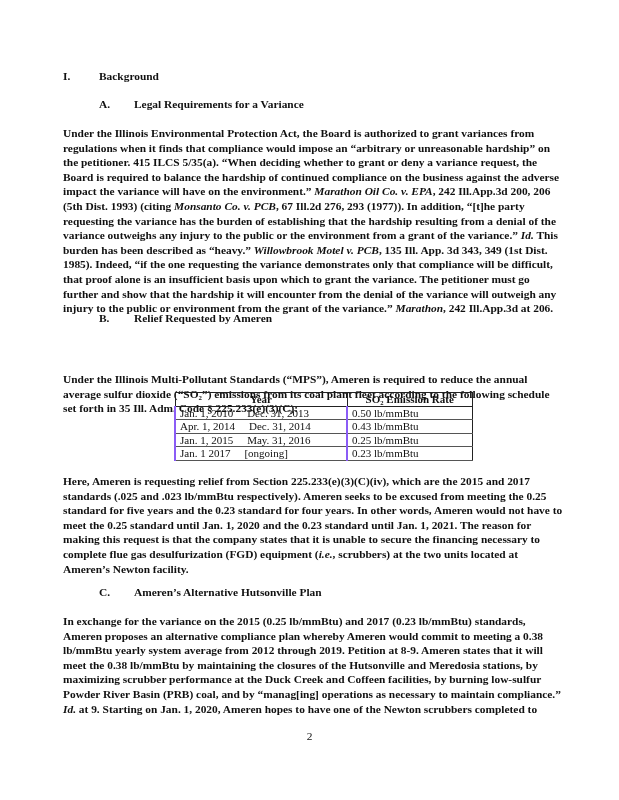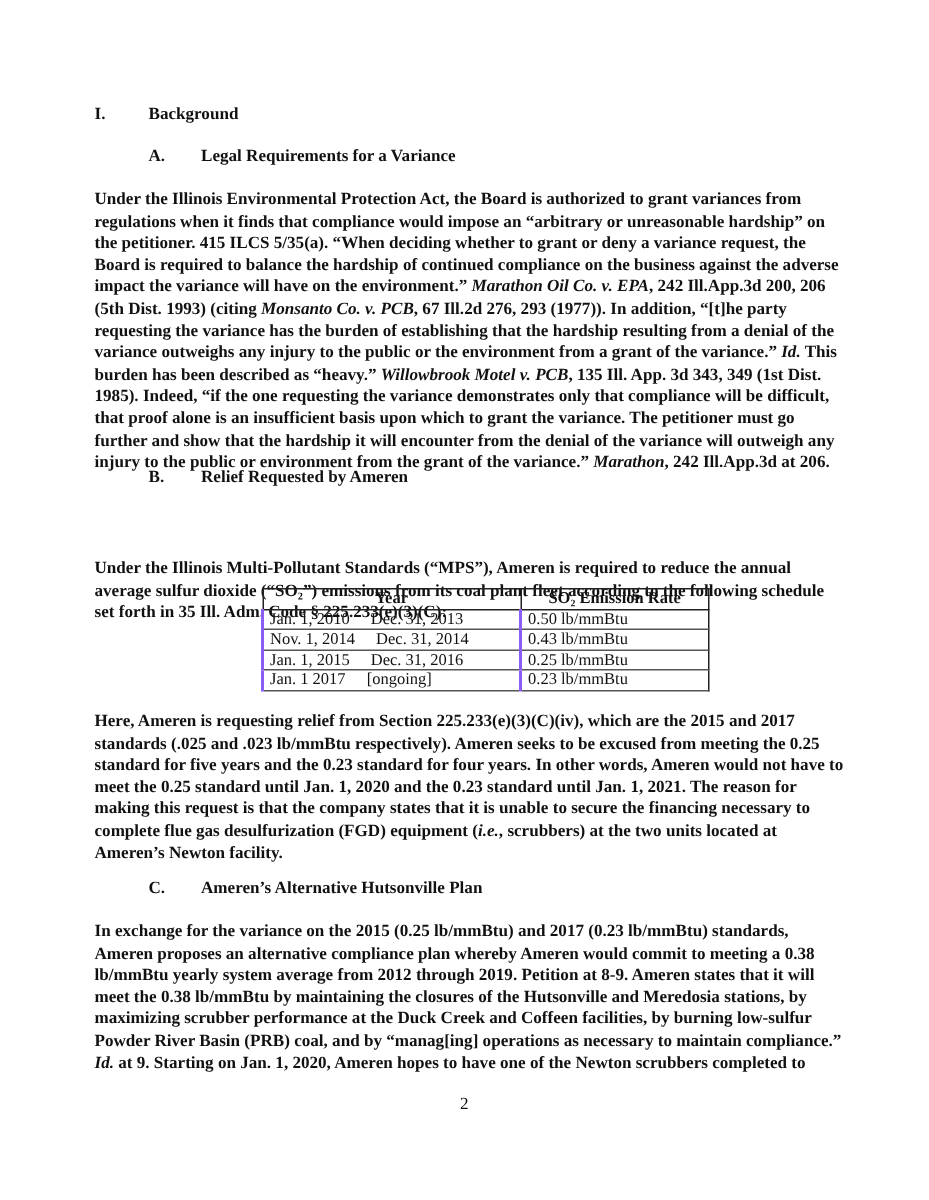--- a/index.html
+++ b/index.html
@@ -55,25 +55,25 @@
         <th>Year</th>
         <th>SO₂ Emission Rate</th>
       </tr>
     </thead>
     <tbody>
       <tr>
         <td class="year"><span>Jan. 1, 2010</span><span class="to">Dec. 31, 2013</span></td>
         <td class="rate">0.50 lb/mmBtu</td>
       </tr>
       <tr>
-        <td class="year"><span>Nov. 1, 2014</span><span class="to">Dec. 31, 2014</span></td>
+        <td class="year"><span>Apr. 1, 2014</span><span class="to">Dec. 31, 2014</span></td>
         <td class="rate">0.43 lb/mmBtu</td>
       </tr>
       <tr>
-        <td class="year"><span>Jan. 1, 2015</span><span class="to">Dec. 31, 2016</span></td>
+        <td class="year"><span>Jan. 1, 2015</span><span class="to">May. 31, 2016</span></td>
         <td class="rate">0.25 lb/mmBtu</td>
       </tr>
       <tr>
         <td class="year"><span>Jan. 1 2017</span><span class="to">[ongoing]</span></td>
         <td class="rate">0.23 lb/mmBtu</td>
       </tr>
     </tbody>
   </table>
 
   <div class="para" style="top:474px;">

